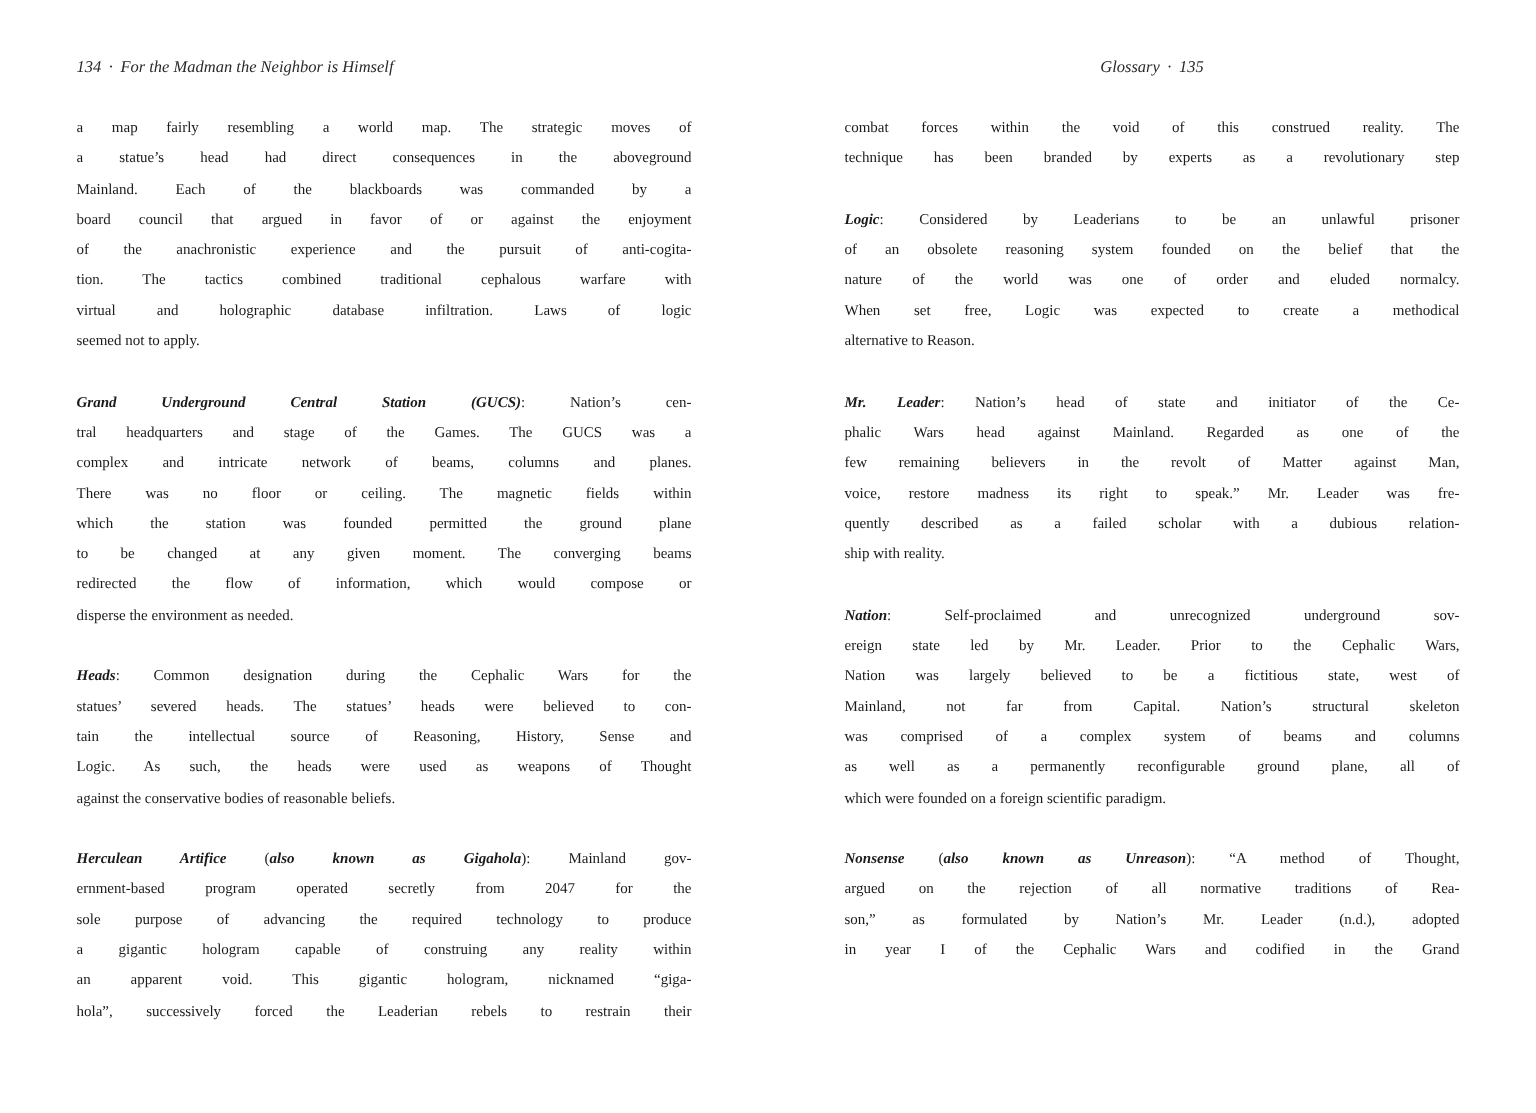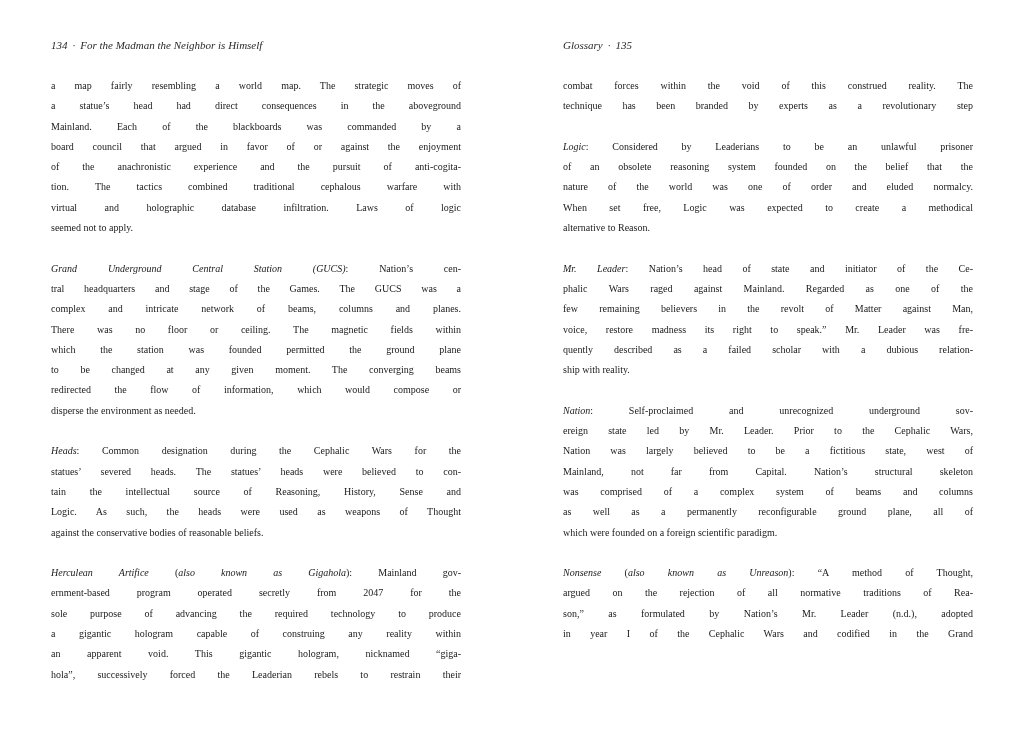--- a/index.html
+++ b/index.html
@@ -8,32 +8,32 @@
     font-family: "Liberation Serif", "DejaVu Serif", serif;
     color: #1a1a1a;
   }
   .page { position: absolute; top: 0; width: 420px; height: 588px; }
   .page.left { left: 51px; }
   .page.right { left: 563px; }
   .running-head {
     position: absolute; top: 39px; left: 0; width: 410px;
     font-size: 11px; font-style: italic; color: #2a2a2a;
   }
-  .page.right .running-head { text-align: left; }
+  .page.right .running-head { text-align: center; }
   .folio { font-style: italic; }
   .sep { margin: 0 5px; }
   .body { position: absolute; top: 76px; left: 0; width: 410px; }
   .entry { margin: 0 0 20.3px 0; }
   .line {
     display: block; height: 20.3px; line-height: 20.3px;
     font-size: 10px; white-space: nowrap;
     text-align: justify; text-align-last: justify;
   }
   .line.last { text-align-last: left; }
-  .term { font-style: italic; }
+  .term { font-style: italic; font-weight: bold; }
 </style>
 </head>
 <body>
 
 <div class="page left">
   <div class="running-head">
     <span class="folio">134</span><span class="sep">·</span><span>For the Madman the Neighbor is Himself</span>
   </div>
 
   <div class="body">
@@ -94,21 +94,21 @@
     <div class="entry">
       <span class="line"><span class="term">Logic</span><span>: Considered by Leaderians to be an unlawful prisoner</span></span>
       <span class="line">of an obsolete reasoning system founded on the belief that the</span>
       <span class="line">nature of the world was one of order and eluded normalcy.</span>
       <span class="line">When set free, Logic was expected to create a methodical</span>
       <span class="line last">alternative to Reason.</span>
     </div>
 
     <div class="entry">
       <span class="line"><span class="term">Mr. Leader</span><span>: Nation’s head of state and initiator of the Ce-</span></span>
-      <span class="line">phalic Wars raged against Mainland. Regarded as one of the</span>
+      <span class="line">phalic Wars head against Mainland. Regarded as one of the</span>
       <span class="line">few remaining believers in the revolt of Matter against Man,</span>
       <span class="line">voice, restore madness its right to speak.” Mr. Leader was fre-</span>
       <span class="line">quently described as a failed scholar with a dubious relation-</span>
       <span class="line last">ship with reality.</span>
     </div>
 
     <div class="entry">
       <span class="line"><span class="term">Nation</span><span>: Self-proclaimed and unrecognized underground sov-</span></span>
       <span class="line">ereign state led by Mr. Leader. Prior to the Cephalic Wars,</span>
       <span class="line">Nation was largely believed to be a fictitious state, west of</span>

